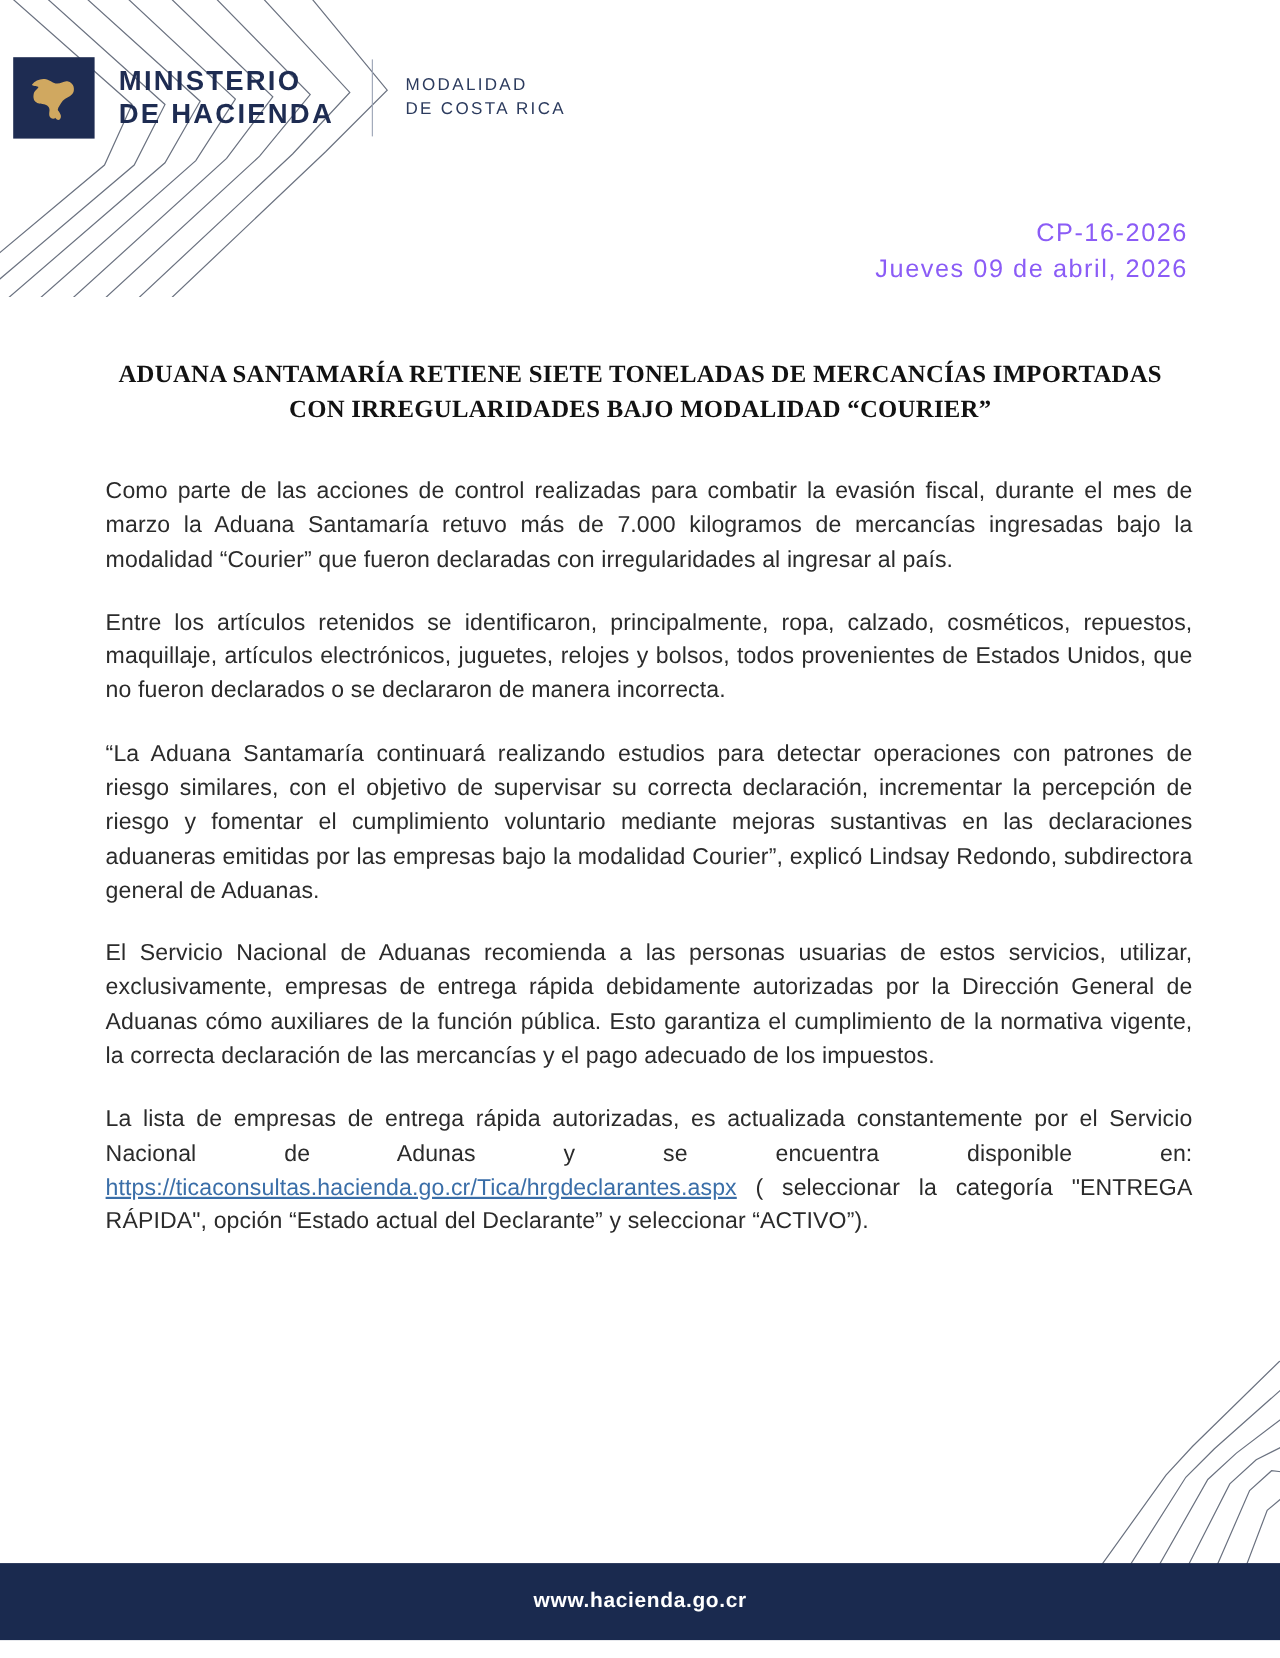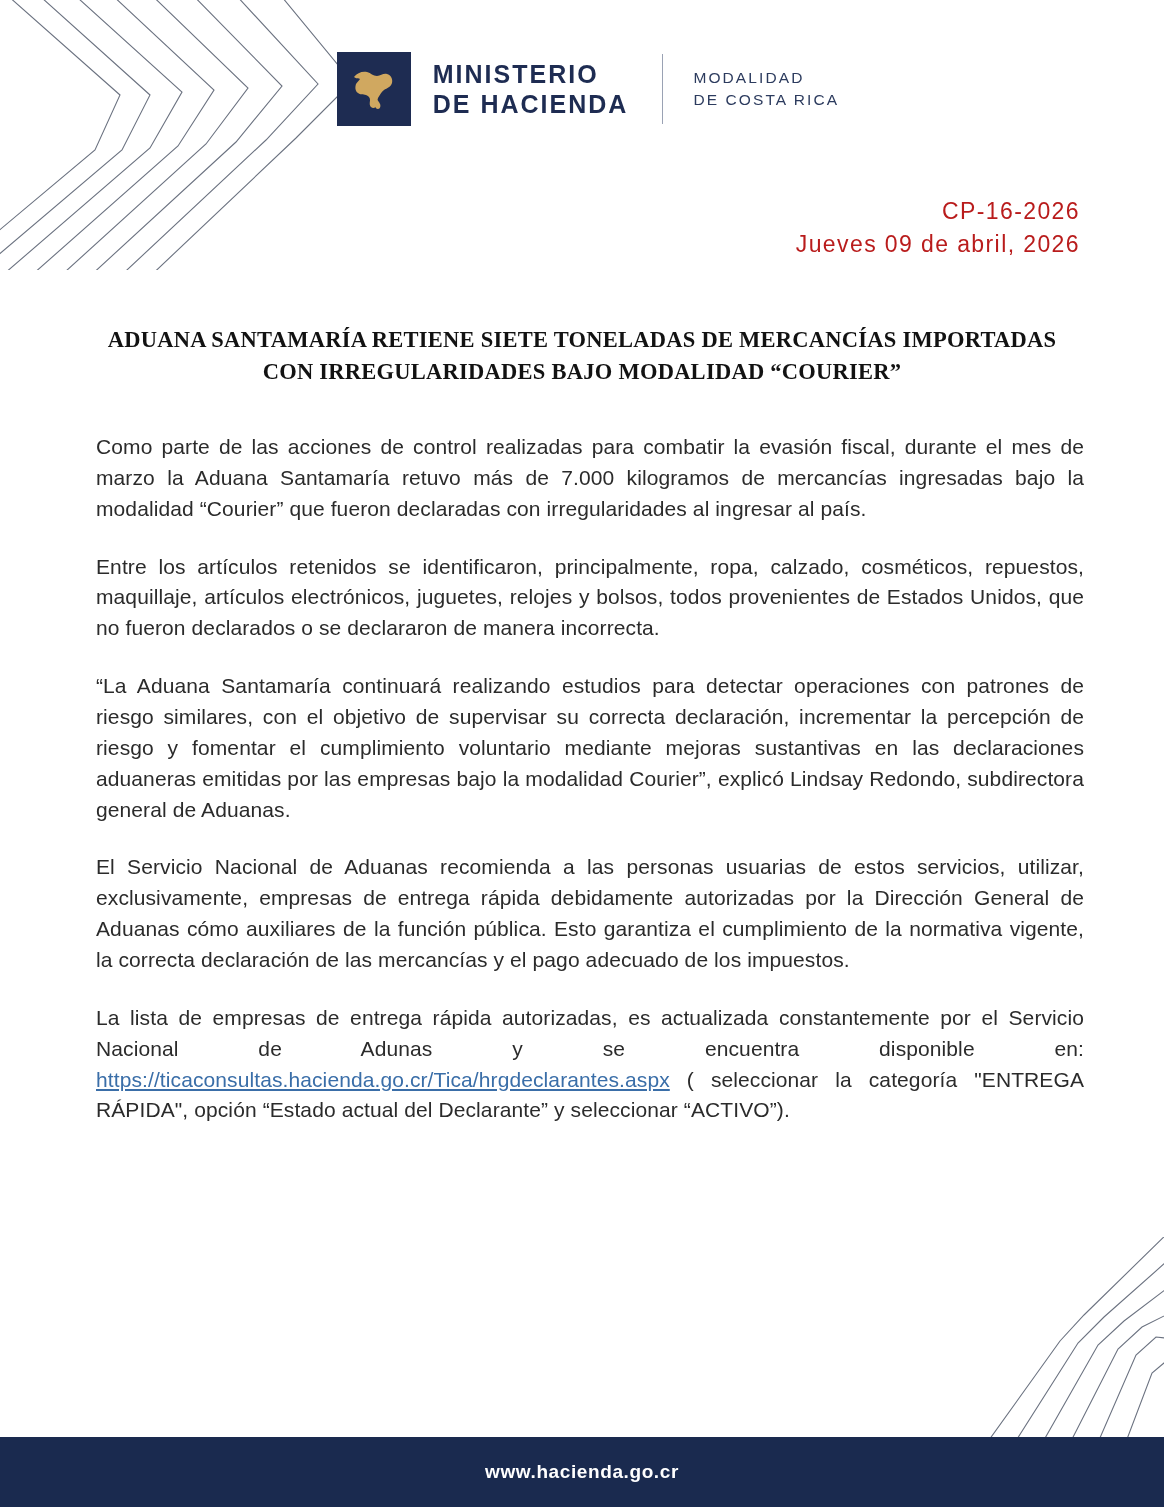--- a/index.html
+++ b/index.html
@@ -40,21 +40,20 @@
   }
 
   
   .masthead {
     position: absolute;
     left: 12px;
     right: 0;
     top: 52px;
     display: flex;
     align-items: center;
-    justify-content: center;
   }
   .logo-lockup {
     display: flex;
     align-items: center;
   }
   .crest {
     width: 74px;
     height: 74px;
     background: #1e2c52;
     display: flex;
@@ -88,21 +87,21 @@
 
   
   .refblock {
     position: absolute;
     right: 84px;
     top: 195px;
     text-align: right;
     font-size: 23px;
     line-height: 1.42;
     letter-spacing: 1.4px;
-    color: #b91c1c;
+    color: #8b5cf6;
   }
 
   
   .headline {
     position: absolute;
     left: 96px;
     right: 96px;
     top: 309px;
     text-align: center;
     font-size: 22.5px;
@@ -132,21 +131,21 @@
   .body-copy a {
     color: #3a6ea8;
     text-decoration: underline;
   }
 
   
   .footer {
     position: absolute;
     left: 0;
     right: 0;
-    bottom: 0;
+    bottom: 16px;
     height: 70px;
     background: #1a2a4f;
     display: flex;
     align-items: center;
     justify-content: center;
   }
   .footer-url {
     color: #ffffff;
     font-size: 19px;
     font-weight: bold;

